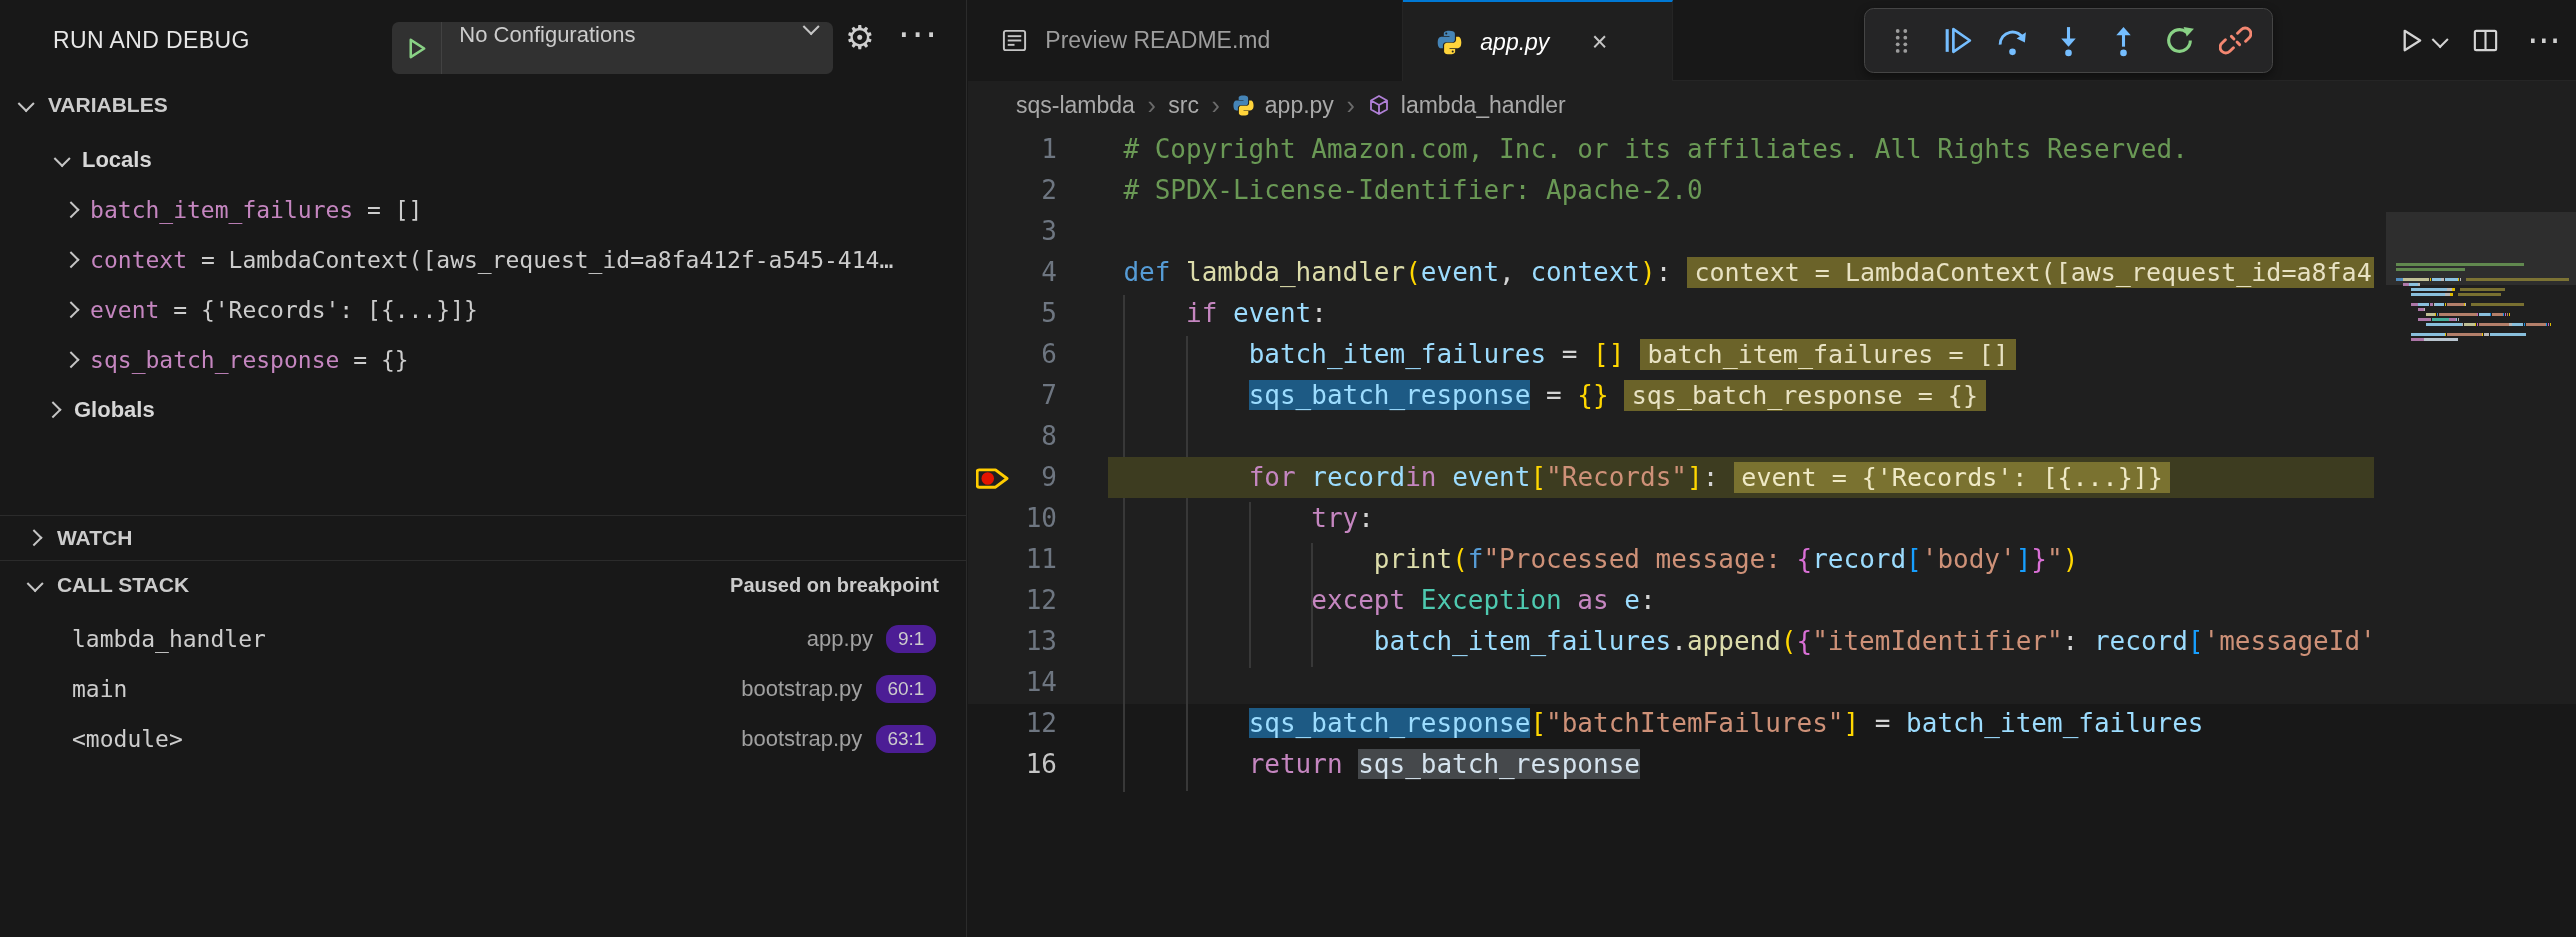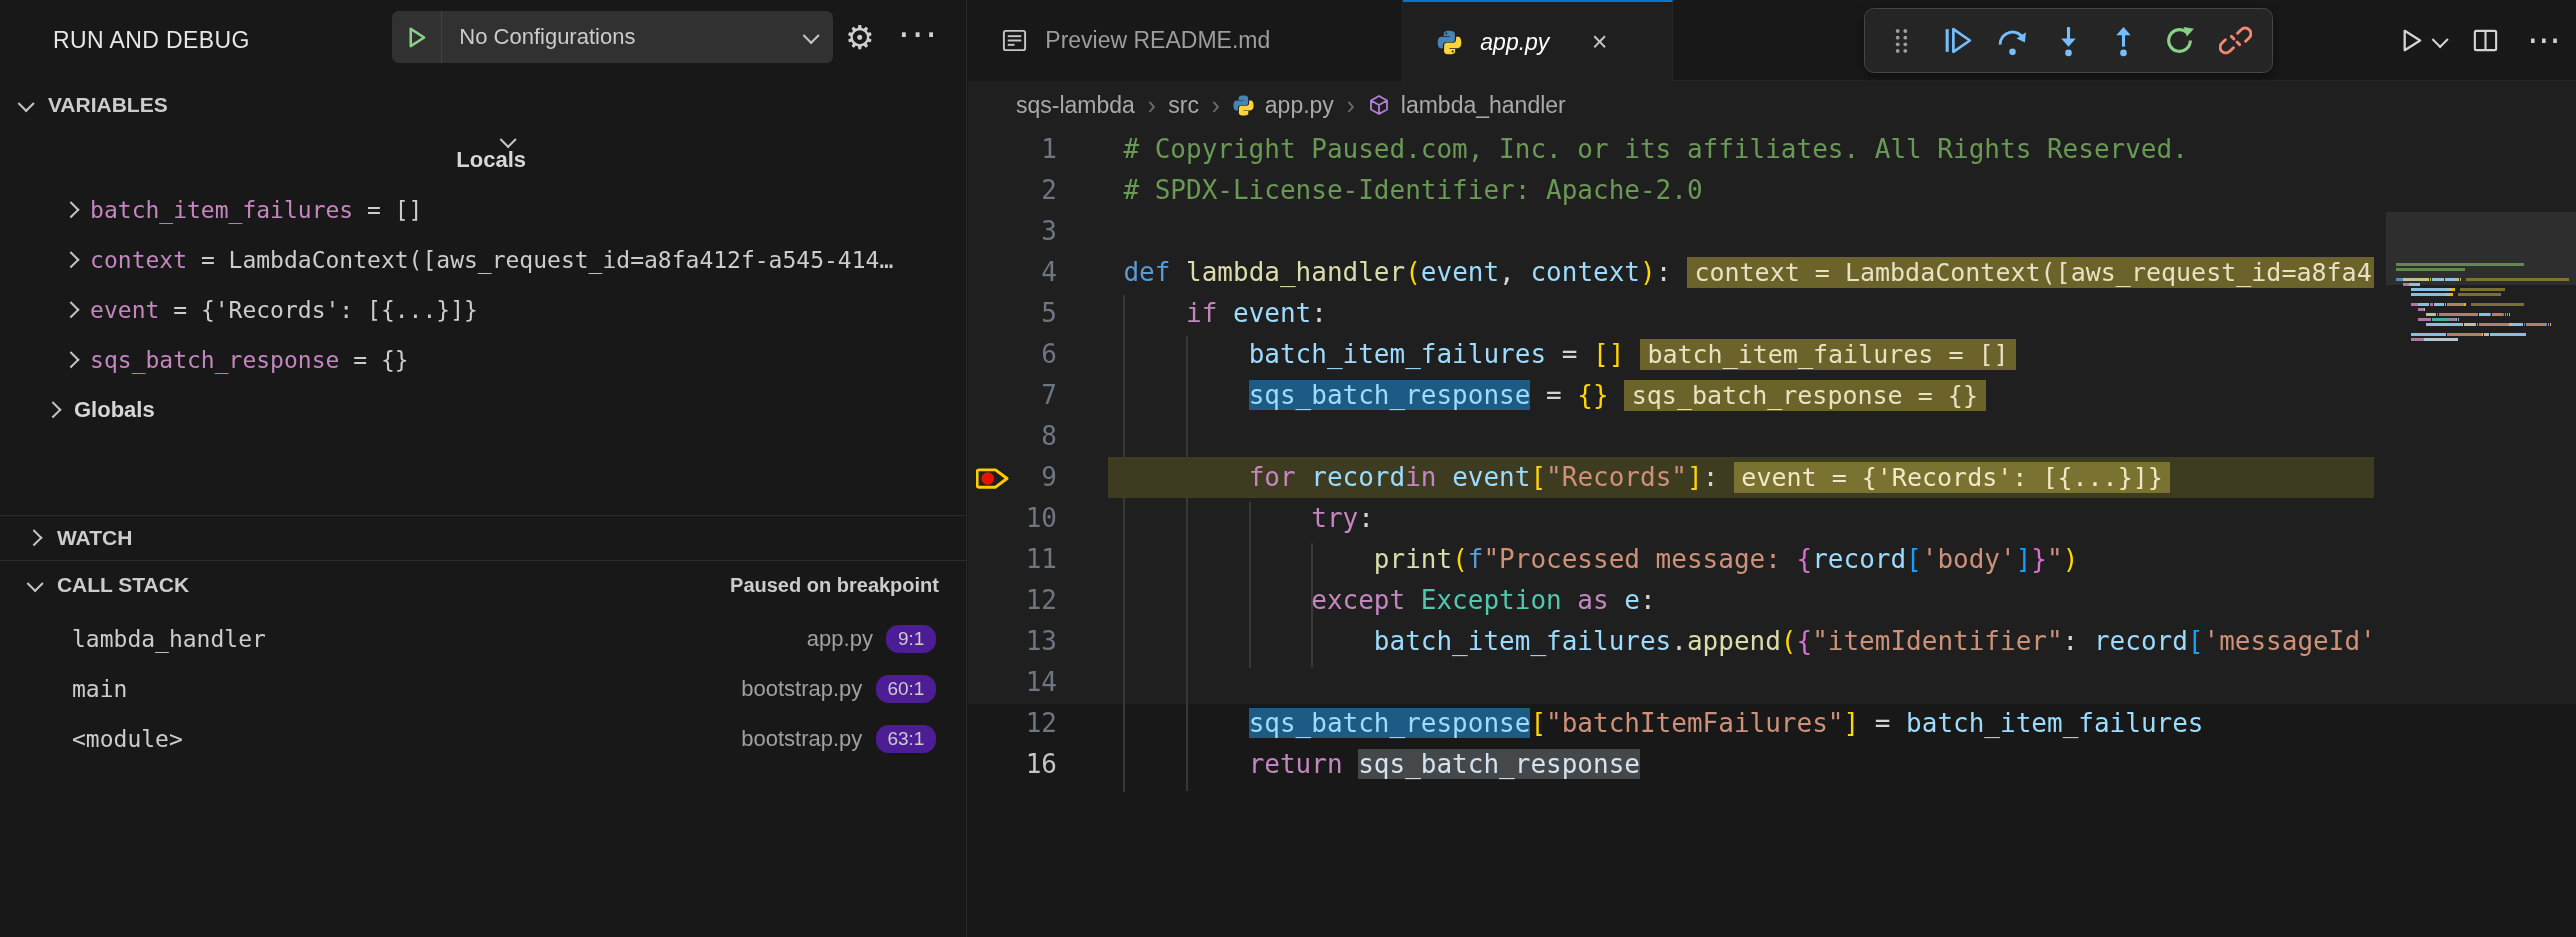--- a/index.html
+++ b/index.html
@@ -3,21 +3,21 @@
 <meta charset="utf-8">
 <style>
   *{box-sizing:border-box;margin:0;padding:0}
   html,body{background:#000;}
   .app{position:relative;width:2576px;height:938px;background:#181818;overflow:hidden;
        font-family:"Liberation Sans",sans-serif;color:#cccccc;}
   
   .sidebar{position:absolute;left:0;top:0;width:967px;height:938px;background:#181818;border-right:1px solid #2b2b2b;}
   .sb-header{position:absolute;left:0;top:0;width:100%;height:81px;display:flex;align-items:center;}
   .sb-title{position:absolute;left:53px;top:27px;font-size:23px;color:#e7e7e7;letter-spacing:0.4px;}
-  .cfg{position:absolute;left:392px;top:11px;width:441px;height:52px;background:#313131;border-radius:6.7px;display:flex;align-items:center;overflow:hidden;}
+  .cfg{position:absolute;left:392px;top:22px;width:441px;height:52px;background:#313131;border-radius:6.7px;display:flex;overflow:hidden;}
   .cfg-play{width:50px;height:100%;display:flex;align-items:center;justify-content:center;border-right:1px solid #424242;}
   .cfg-label{flex:1;padding-left:17.3px;font-size:22px;color:#cccccc;white-space:nowrap;}
   .cfg-chev{margin-right:17.3px;}
   .chev{display:inline-block;width:11.6px;height:11.6px;border-right:2.3px solid #c5c5c5;border-bottom:2.3px solid #c5c5c5;}
   .chev.down{transform:rotate(45deg) translateY(-1.9px);}
   .chev.right{transform:rotate(-45deg);}
   .icon-font{font-family:"DejaVu Sans",sans-serif;color:#cfcfcf;}
   .sb-gear{position:absolute;left:845px;top:21px;font-size:33px;line-height:33px;}
   .sb-dots{position:absolute;left:898px;top:15.4px;font-size:37px;line-height:42px;letter-spacing:1.9px;}
   .section-head{position:absolute;left:0;width:100%;display:flex;align-items:center;font-size:21px;font-weight:bold;color:#cccccc;}
@@ -91,21 +91,21 @@
       </div>
       <span class="sb-gear icon-font">⚙</span>
       <span class="sb-dots icon-font">···</span>
     </div>
 
     <div class="section-head" style="top:85px;height:39px;padding-left:19px;">
       <span class="chev down"></span>
       <span>VARIABLES</span>
     </div>
     <div id="vars-rows">
-        <div class="row-abs" style="top: 135px; height: 50px; left: 0px; width: 967px; flex-direction: column;">
+        <div class="row-abs" style="top: 135px; height: 50px; left: 8px; width: 967px;">
           <span class="chev down" style="margin-left:47px"></span>
       <span class="scope-label" style="margin-left:15.4px">Locals</span>
         </div>
         <div class="row-abs" style="top: 185px; height: 50px; left: 0px; width: 967px;">
           <span class="chev right" style="margin-left:65px"></span>
       <span class="mono" style="margin-left:13.5px;font-size:23px"><span class="var-name">batch_item_failures</span><span class="var-val"> = []</span></span>
         </div>
         <div class="row-abs" style="top: 235px; height: 50px; left: 0px; width: 967px;">
           <span class="chev right" style="margin-left:65px"></span>
       <span class="mono" style="margin-left:13.5px;font-size:23px"><span class="var-name">context</span><span class="var-val"> = LambdaContext([aws_request_id=a8fa412f-a545-414…</span></span>
@@ -297,21 +297,21 @@
           <div class="ln"><span>14</span></div>
           <div class="ln"><span>12</span></div>
           <div class="ln act"><span>16</span></div>
         </div>
       <div class="content" id="content">
         <div class="guide" id="g0" style="left: 15.4px; top: 166px; height: 497px;"></div>
         <div class="guide" id="g1" style="left: 78px; top: 207px; height: 455px;"></div>
         <div class="guide" id="g2" style="left: 141px; top: 373px; height: 166px;"></div>
         <div class="guide" id="g3" style="left: 203px; top: 414px; height: 124px;"></div>
         <div id="code-lines">
-            <div class="cl"><span><span class="tok-com"># Copyright Paused.com, Inc. or its affiliates. All Rights Reserved.</span></span></div>
+            <div class="cl"><span><span class="tok-com"># Copyright Amazon.com, Inc. or its affiliates. All Rights Reserved.</span></span></div>
             <div class="cl"><span><span class="tok-com"># SPDX-License-Identifier: Apache-2.0</span></span></div>
             <div class="cl"><span></span></div>
             <div class="cl"><span><span class="tok-def">def </span><span class="tok-fn">lambda_handler</span><span class="tok-b1">(</span><span class="tok-var">event</span><span class="tok-pl">, </span><span class="tok-var">context</span><span class="tok-b1">)</span><span class="tok-pl">:</span></span><span class="chip">context = LambdaContext([aws_request_id=a8fa412f-a545-414…</span></div>
             <div class="cl"><span>    <span class="tok-kw">if </span><span class="tok-var">event</span><span class="tok-pl">:</span></span></div>
             <div class="cl"><span>        <span class="tok-var">batch_item_failures</span><span class="tok-pl"> = </span><span class="tok-b1">[]</span></span><span class="chip">batch_item_failures = []</span></div>
             <div class="cl"><span>        <span class="tok-vhb">sqs_batch_response</span><span class="tok-pl"> = </span><span class="tok-b1">{}</span></span><span class="chip">sqs_batch_response = {}</span></div>
             <div class="cl"><span></span></div>
             <div class="cl cur"><span>        <span class="tok-kw">for </span><span class="tok-var">record</span><span class="tok-kw">in</span><span class="tok-pl"> </span><span class="tok-var">event</span><span class="tok-b1">[</span><span class="tok-str">"Records"</span><span class="tok-b1">]</span><span class="tok-pl">:</span></span><span class="chip bright">event = {'Records': [{...}]}</span></div>
             <div class="cl"><span>            <span class="tok-kw">try</span><span class="tok-pl">:</span></span></div>
             <div class="cl"><span>                <span class="tok-fn">print</span><span class="tok-b1">(</span><span class="tok-def">f</span><span class="tok-str">"Processed message: </span><span class="tok-b2">{</span><span class="tok-var">record</span><span class="tok-b3">[</span><span class="tok-str">'body'</span><span class="tok-b3">]</span><span class="tok-b2">}</span><span class="tok-str">"</span><span class="tok-b1">)</span></span></div>

